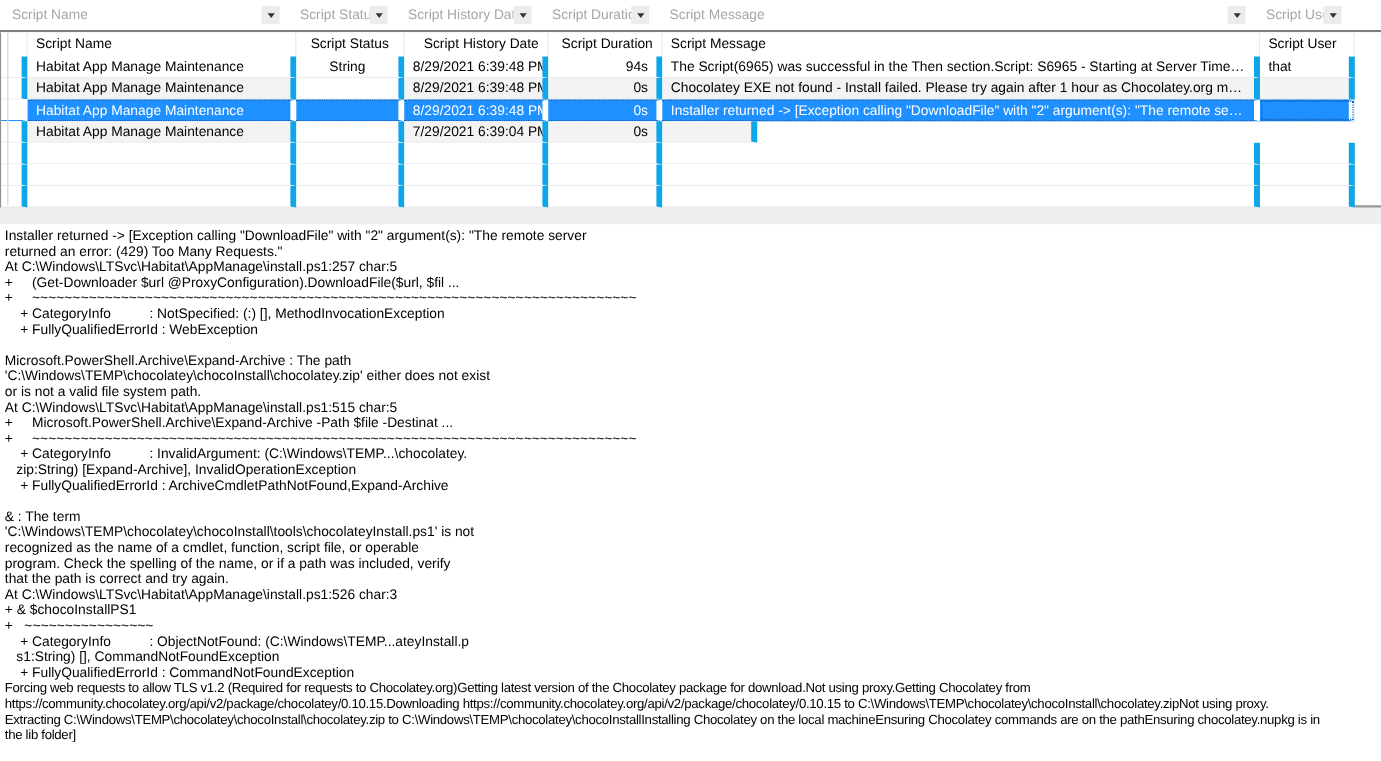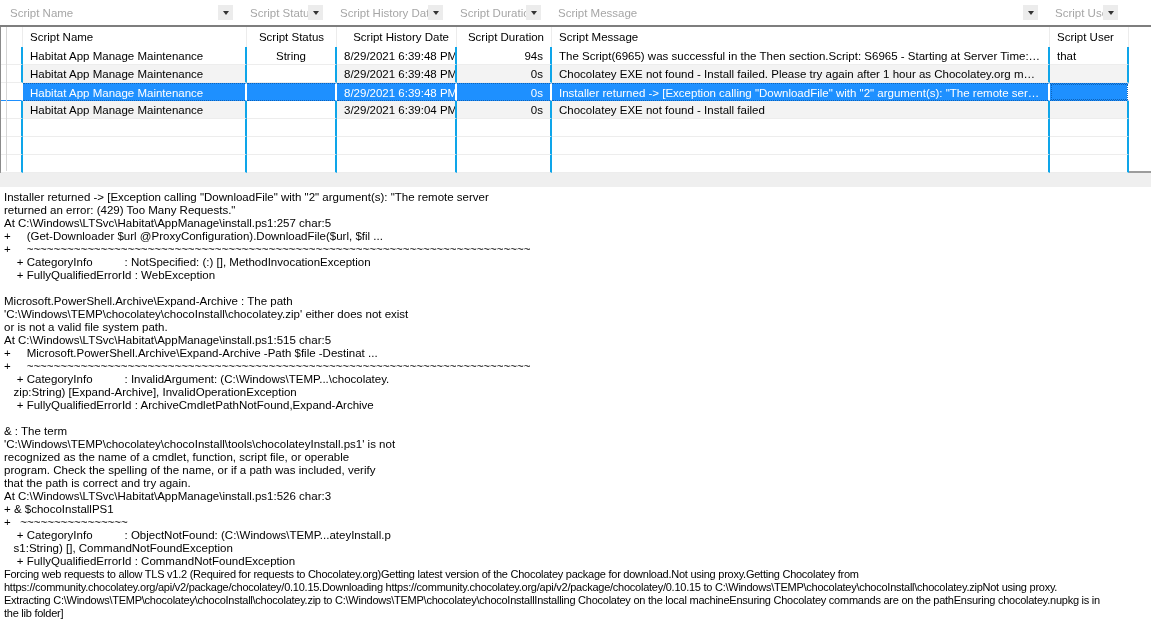--- a/index.html
+++ b/index.html
@@ -19,21 +19,21 @@
     border-top:4.5px solid #333}
 
   
   .grid{position:relative;height:146px;background:#fff;border-left:1px solid #8a8a8a;
     border-bottom:2px solid #9c9c9c}
   .grid::before{content:"";position:absolute;left:5px;top:0;bottom:0;width:1px;background:#d6d6d6;z-index:4}
   .grid-header{display:flex;height:20px;background:#fff}
   .hcell{font-size:11.5px;color:#000;padding:4px 7px 0;border-right:1px solid #ececec;
     white-space:nowrap;overflow:hidden}
   .grow{display:flex;height:18px}
-  .cell{font-size:11.5px;color:#000;padding:2.5px 7px 0;border-right:2px solid #0ea5e9;
+  .cell{font-size:11.5px;color:#000;padding:2.5px 7px 0;border-right:5px solid #0ea5e9;
     border-bottom:1px solid #ededed;white-space:nowrap;overflow:hidden;background:#fff}
   .w-gutter{width:22px}.w-name{width:224px}.w-status{width:90px}.w-date{width:120px}
   .w-duration{width:95px}.w-message{width:498px}.w-user{width:79px}
   .a-center{text-align:center}.a-right{text-align:right}
   .c-message{text-overflow:ellipsis}
   .grow.striped .cell{background:var(--c-stripe,#f3f3f3)}
   .grow.striped .c-status,.grow.striped .w-gutter{background:#fff}
   .grow.selected .cell{background:var(--c-selection,#1e90ff);color:#fff;
     border-right-color:#fff;border-bottom-color:var(--c-selection,#1e90ff)}
   .grow.selected .w-gutter{background:#fff}
@@ -126,23 +126,22 @@
           <div class="cell w-status c-status a-center"></div>
           <div class="cell w-date c-date a-right">8/29/2021 6:39:48 PM</div>
           <div class="cell w-duration c-duration a-right">0s</div>
           <div class="cell w-message c-message ">Installer returned -&gt; [Exception calling "DownloadFile" with "2" argument(s): "The remote server retur...</div>
           <div class="cell w-user c-user "></div>
         </div>
         <div class="grow striped">
           <div class="cell w-gutter c-gutter "></div>
           <div class="cell w-name c-name ">Habitat App Manage Maintenance</div>
           <div class="cell w-status c-status a-center"></div>
-          <div class="cell w-date c-date a-right">3/29/2021 6:39:04 PM</div>
+          <div class="cell w-date c-date a-right">7/29/2021 6:39:04 PM</div>
           <div class="cell w-duration c-duration a-right">0s</div>
-          <div class="cell w-message c-message ">Chocolatey EXE not found - Install failed</div>
           <div class="cell w-user c-user "></div>
         </div>
         <div class="grow empty">
           <div class="cell w-gutter c-gutter "></div>
           <div class="cell w-name c-name "></div>
           <div class="cell w-status c-status a-center"></div>
           <div class="cell w-date c-date a-right"></div>
           <div class="cell w-duration c-duration a-right"></div>
           <div class="cell w-message c-message "></div>
           <div class="cell w-user c-user "></div>

